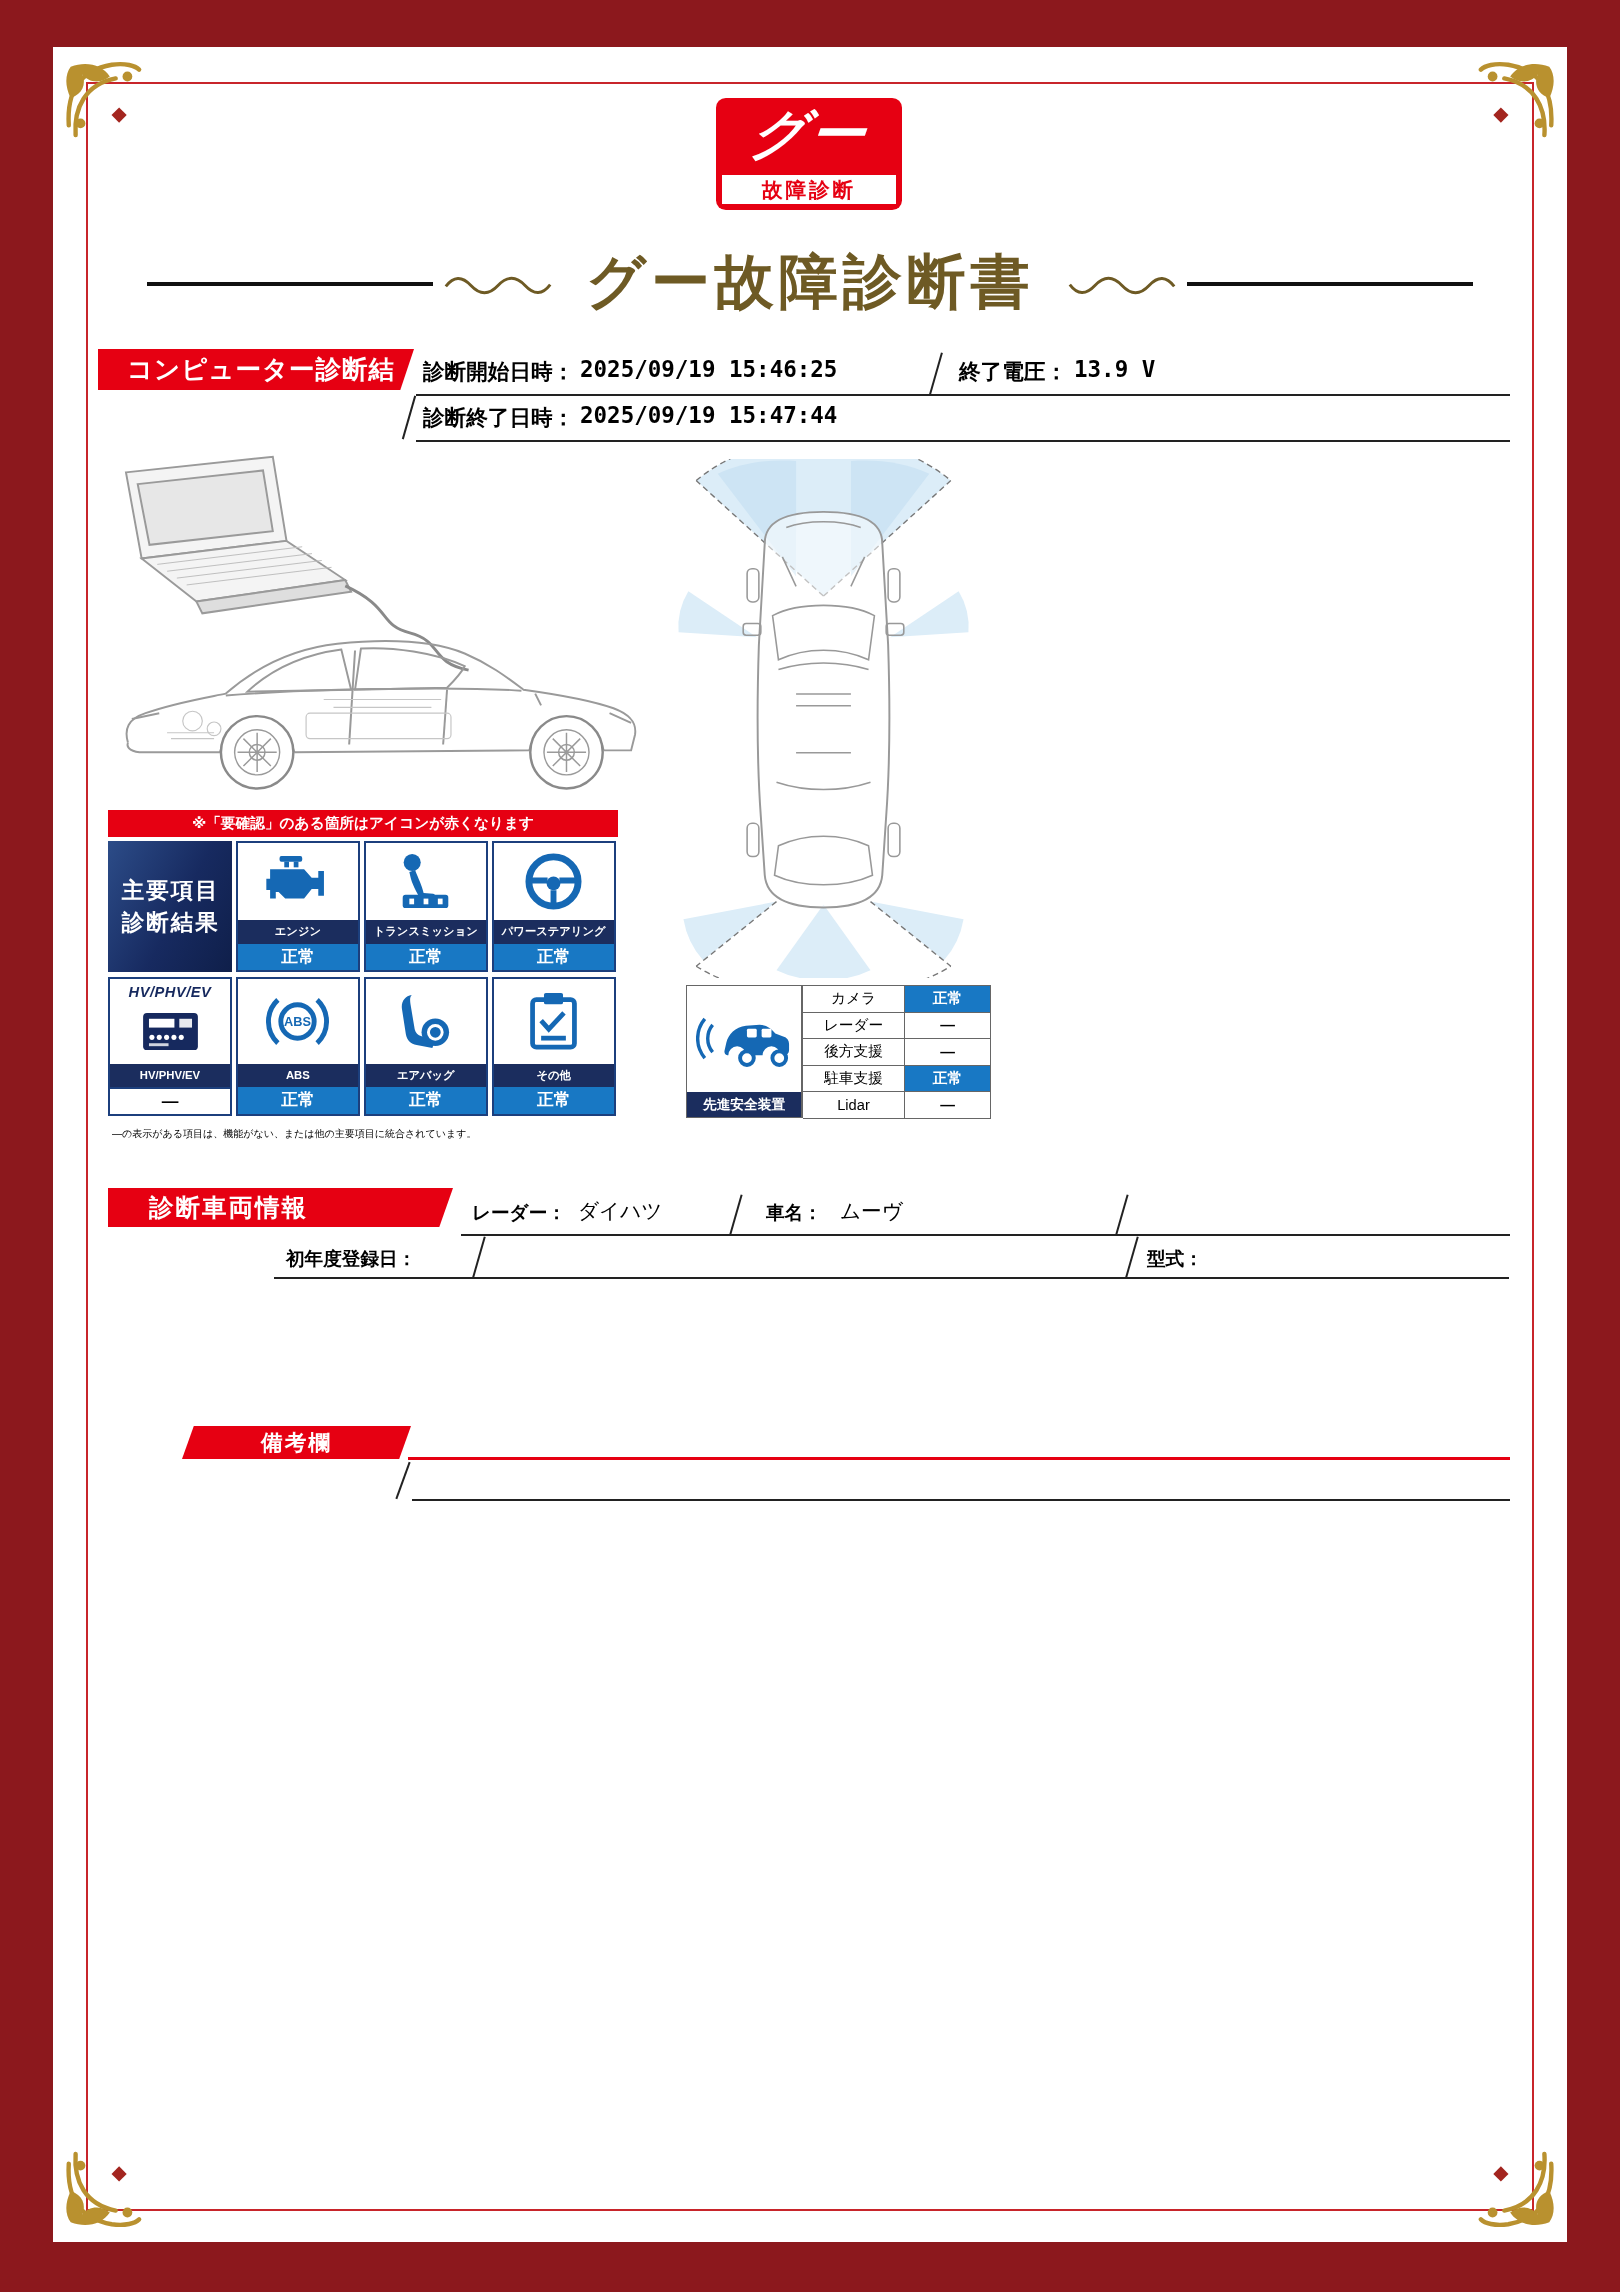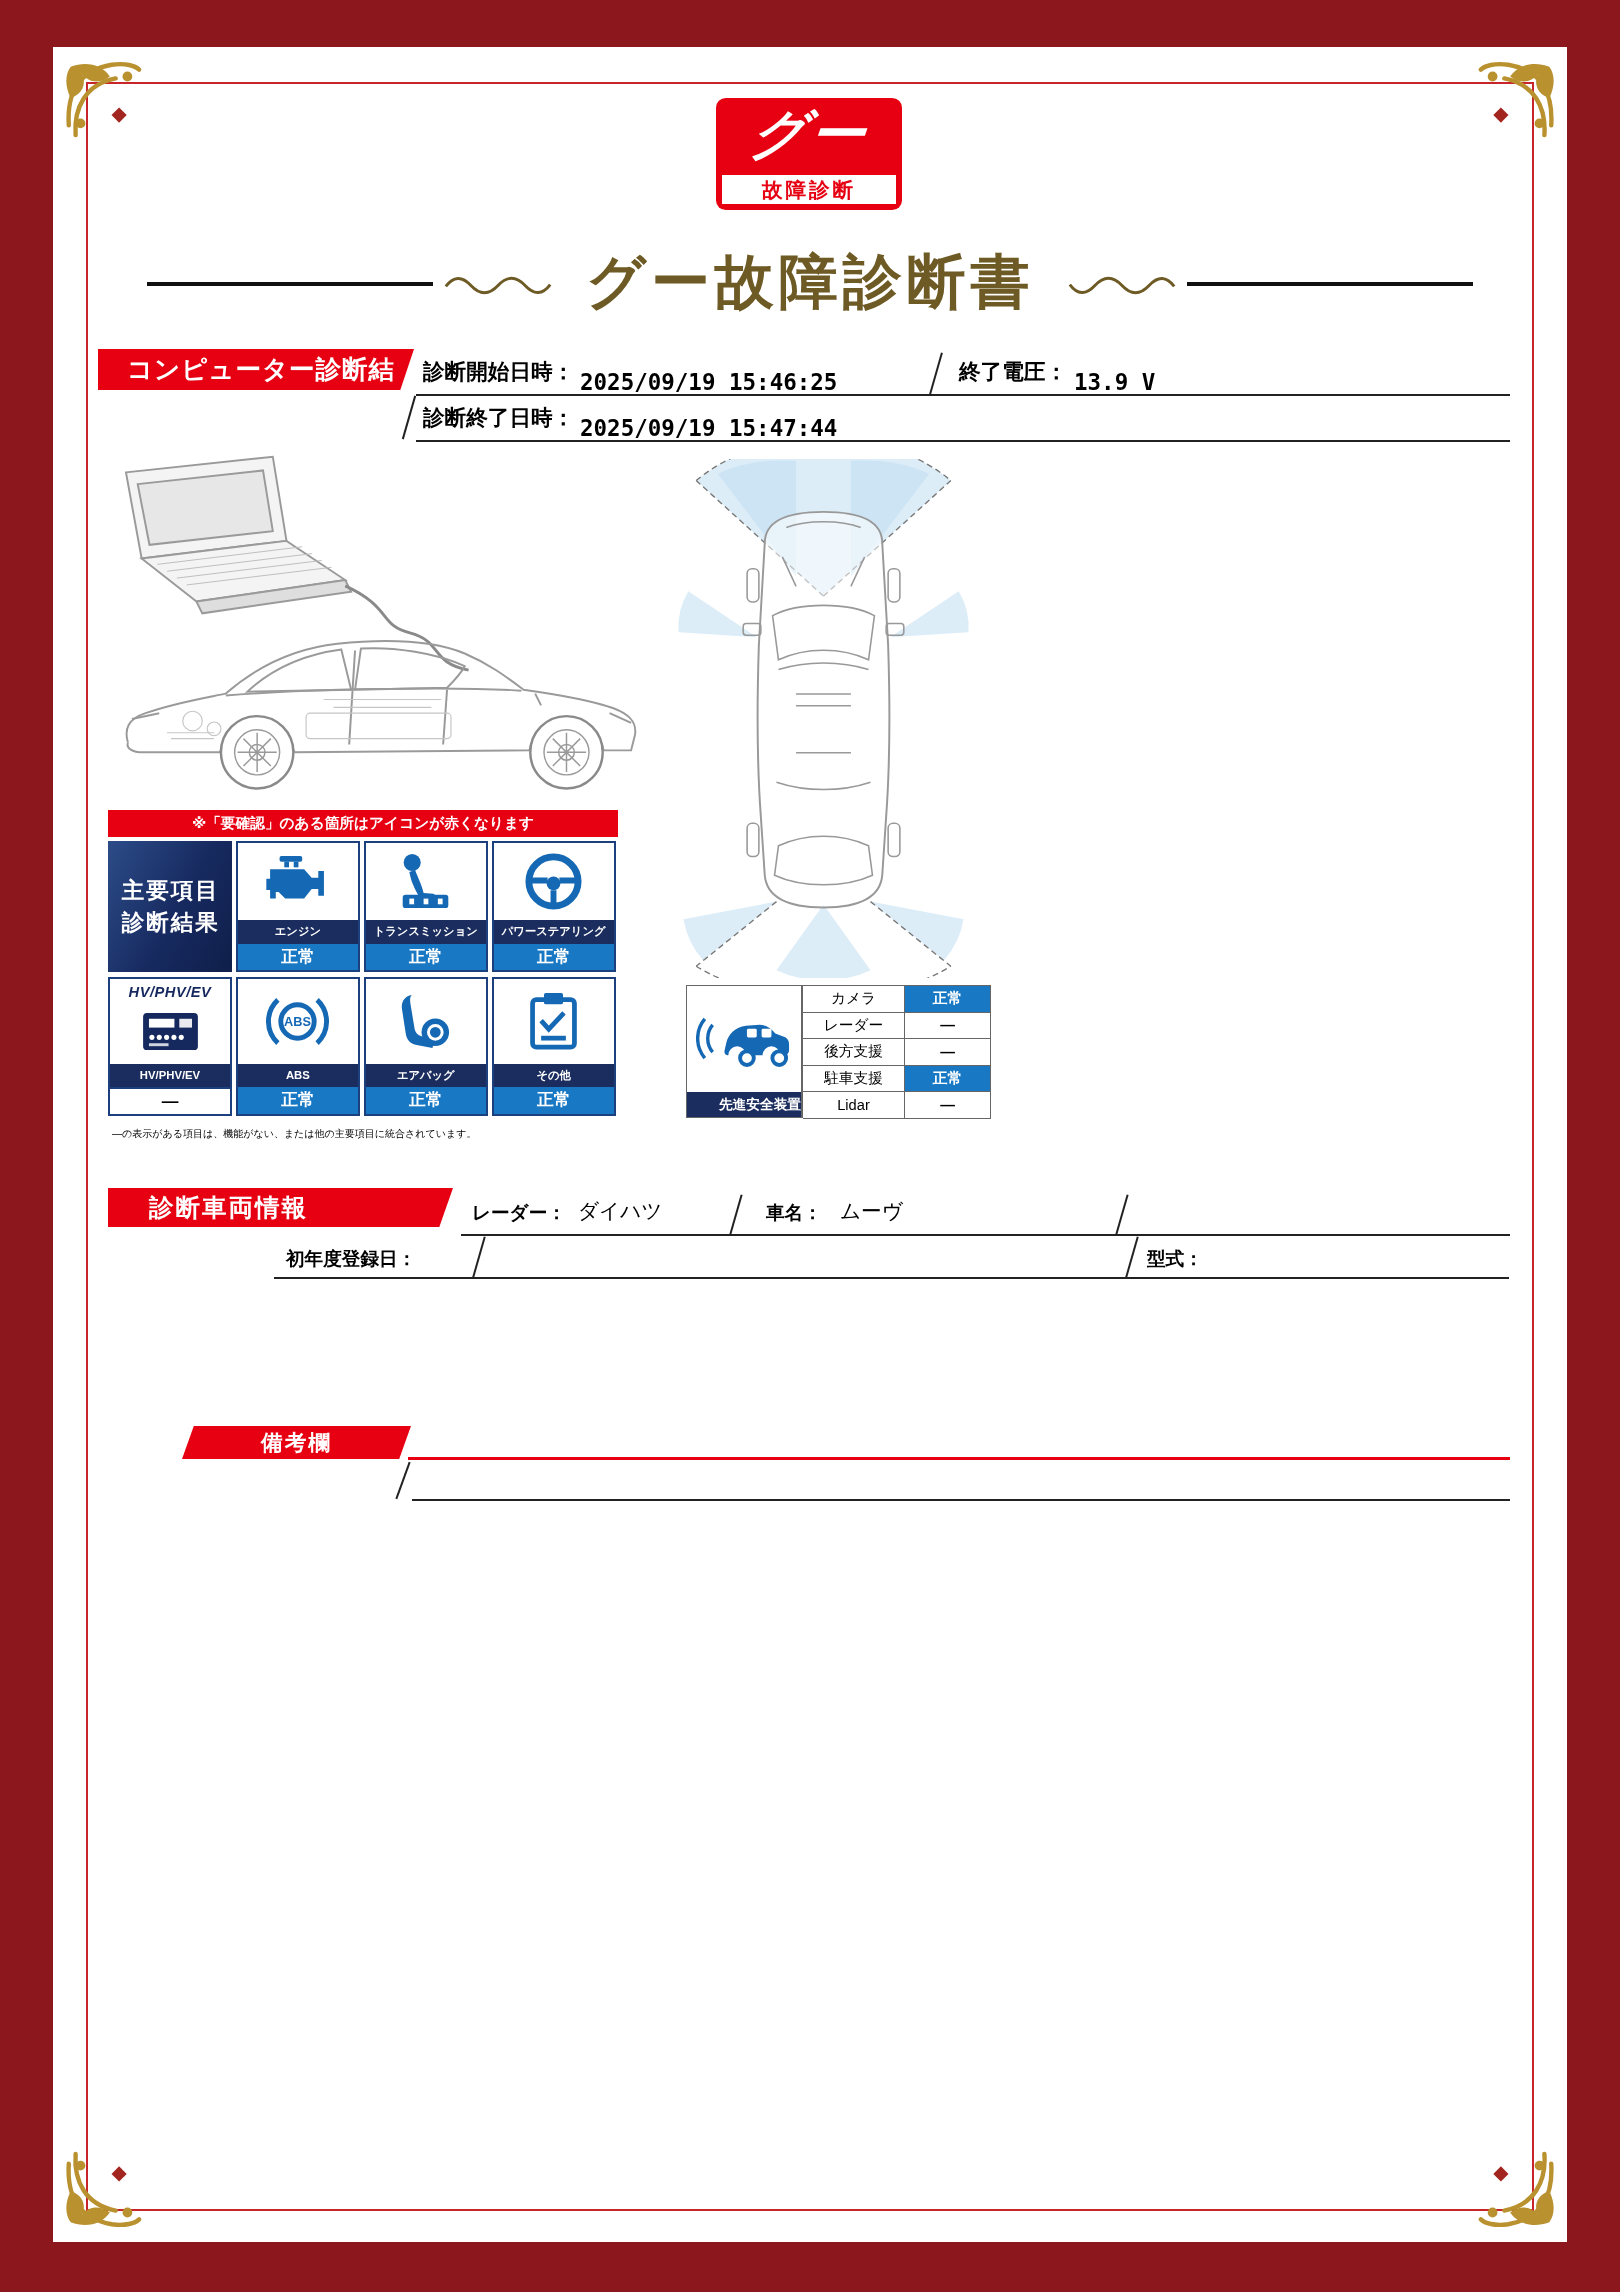--- a/index.html
+++ b/index.html
@@ -25,21 +25,21 @@
   .rule-l { left:147px; width:286px; }
   .rule-r { right:147px; width:286px; }
   .swirl { position:absolute; top:271px; width:110px; height:29px; }
   .swirl-l { left:443px; }
   .swirl-r { right:443px; transform:scaleX(-1); }
 
   
   .diag-banner { position:absolute; left:98px; top:349px; width:316px; height:41px; background:#e60012; color:#fff; font-size:25.5px; font-weight:bold; line-height:41px; padding-left:29px; clip-path:polygon(0 0,100% 0,calc(100% - 13.7px) 100%,0 100%); letter-spacing:1px; }
   .fld { position:absolute; font-weight:bold; color:#000; white-space:nowrap; }
   .lab { font-size:21.6px; }
-  .val { font-size:22.5px; font-family:"DejaVu Sans Mono","Liberation Mono",monospace;margin-top:13px; }
+  .val { font-size:22.5px; font-family:"DejaVu Sans Mono","Liberation Mono",monospace; }
   .f-start-label { left:423px; top:357px; }
   .f-start-value { left:580px; top:356px; }
   .f-volt-label  { left:959px; top:357px; }
   .f-volt-value  { left:1074px; top:356px; }
   .f-end-label   { left:423px; top:403px; }
   .f-end-value   { left:580px; top:402px; }
   .hline { position:absolute; height:2px; background:#222; }
   .line1 { left:416px; top:394px; width:1094px; }
   .line2 { left:416px; top:440px; width:1094px; }
   .diagseg { position:absolute; width:2px; background:#222; }
@@ -63,21 +63,21 @@
   .status.ok { background:#1878c4; color:#fff; }
   .status.none { background:#fff; color:#000; border-top:2px solid #1c3f7d; }
   .head-cell { background:linear-gradient(118deg,#2c4c88 0%,#172a60 55%,#0f1f4a 100%); border:none; justify-content:center; padding-left:13.7px; color:#fff; font-size:22.5px; font-weight:bold; line-height:1.4; letter-spacing:2px; }
   .hv-head { font-style:italic; font-weight:bold; color:#16295e; font-size:14.7px; text-align:center; padding-top:4.9px; letter-spacing:0.5px; }
   .footnote { position:absolute; left:112px; top:1127px; font-size:10px; color:#000; }
 
   
   .safety { position:absolute; left:686px; top:985px; display:flex; }
   .safety-icon-cell { width:116px; height:133px; border:1px solid #666; display:flex; flex-direction:column; background:#fff; }
   .safety-icon-area { flex:1; display:flex; align-items:center; justify-content:center; }
-  .safety-label { height:25.5px; background:#1b2d5e; color:#fff; font-size:13.7px; font-weight:bold; text-align:right; line-height:25.5px; }
+  .safety-label { height:25.5px; background:#1b2d5e; color:#fff; font-size:13.7px; font-weight:bold; text-align:center; line-height:25.5px; }
   .safety-table { display:grid; grid-template-columns:102px 86px; border-top:1px solid #666; border-left:1px solid #666; height:133px; }
   .s-name, .s-status { height:26.5px; border-right:1px solid #666; border-bottom:1px solid #666; display:flex; align-items:center; justify-content:center; background:#fff; }
   .s-name { font-size:14.7px; color:#000; }
   .s-status { font-size:14.7px; font-weight:bold; }
   .s-status.ok { background:#1878c4; color:#fff; }
   .s-status.none { background:#fff; color:#000; }
 
   
   .veh-banner { position:absolute; left:108px; top:1188px; width:345px; height:39px; background:#e60012; color:#fff; font-size:24.5px; font-weight:bold; line-height:39px; padding-left:41px; clip-path:polygon(0 0,100% 0,calc(100% - 13.7px) 100%,0 100%); letter-spacing:2px; }
   .vlab { font-size:18.6px; font-weight:bold; }

